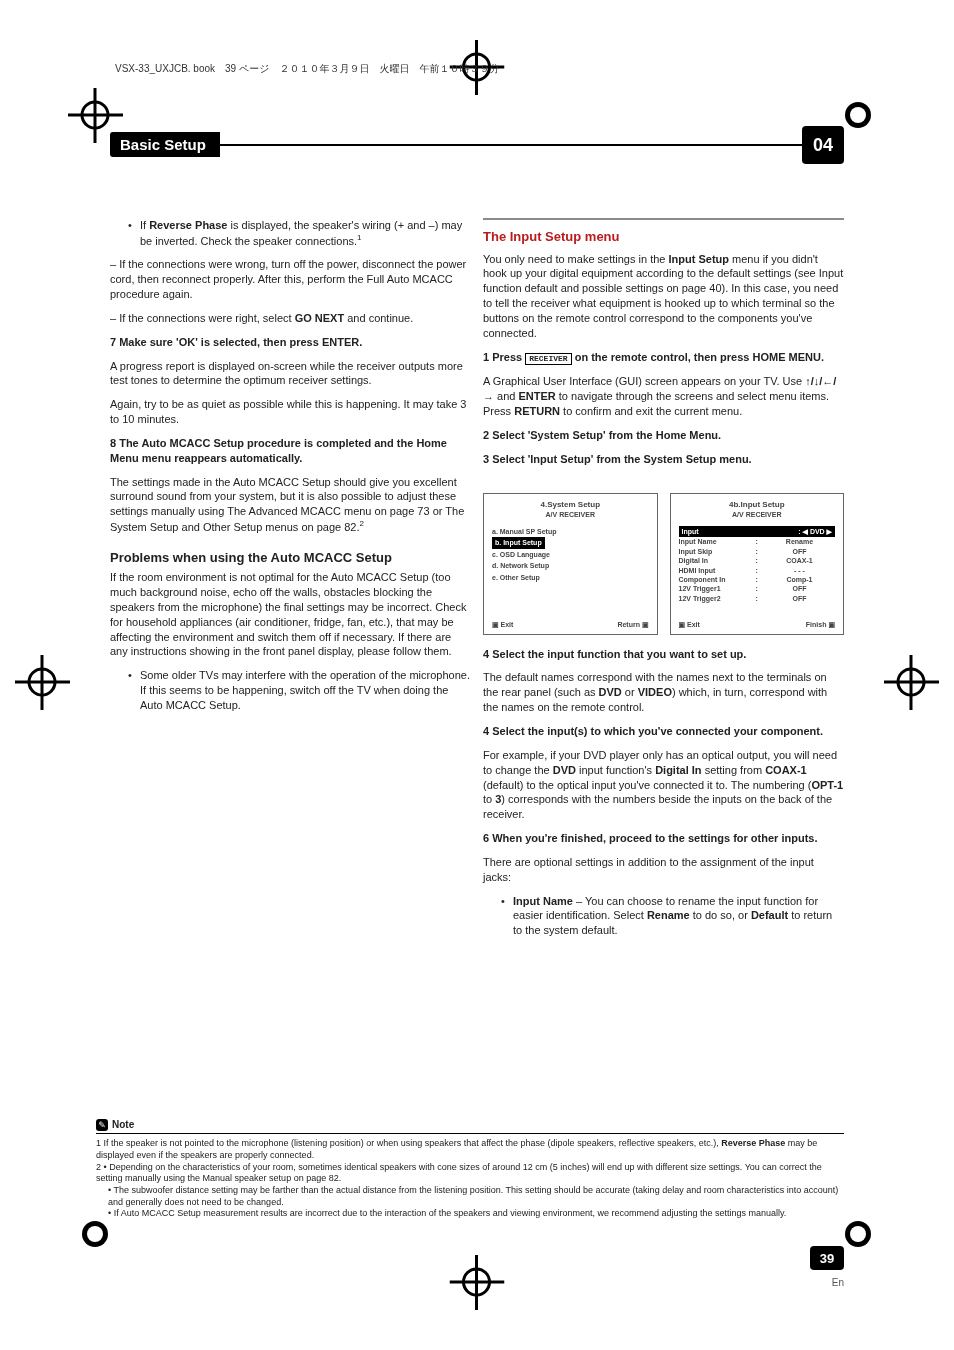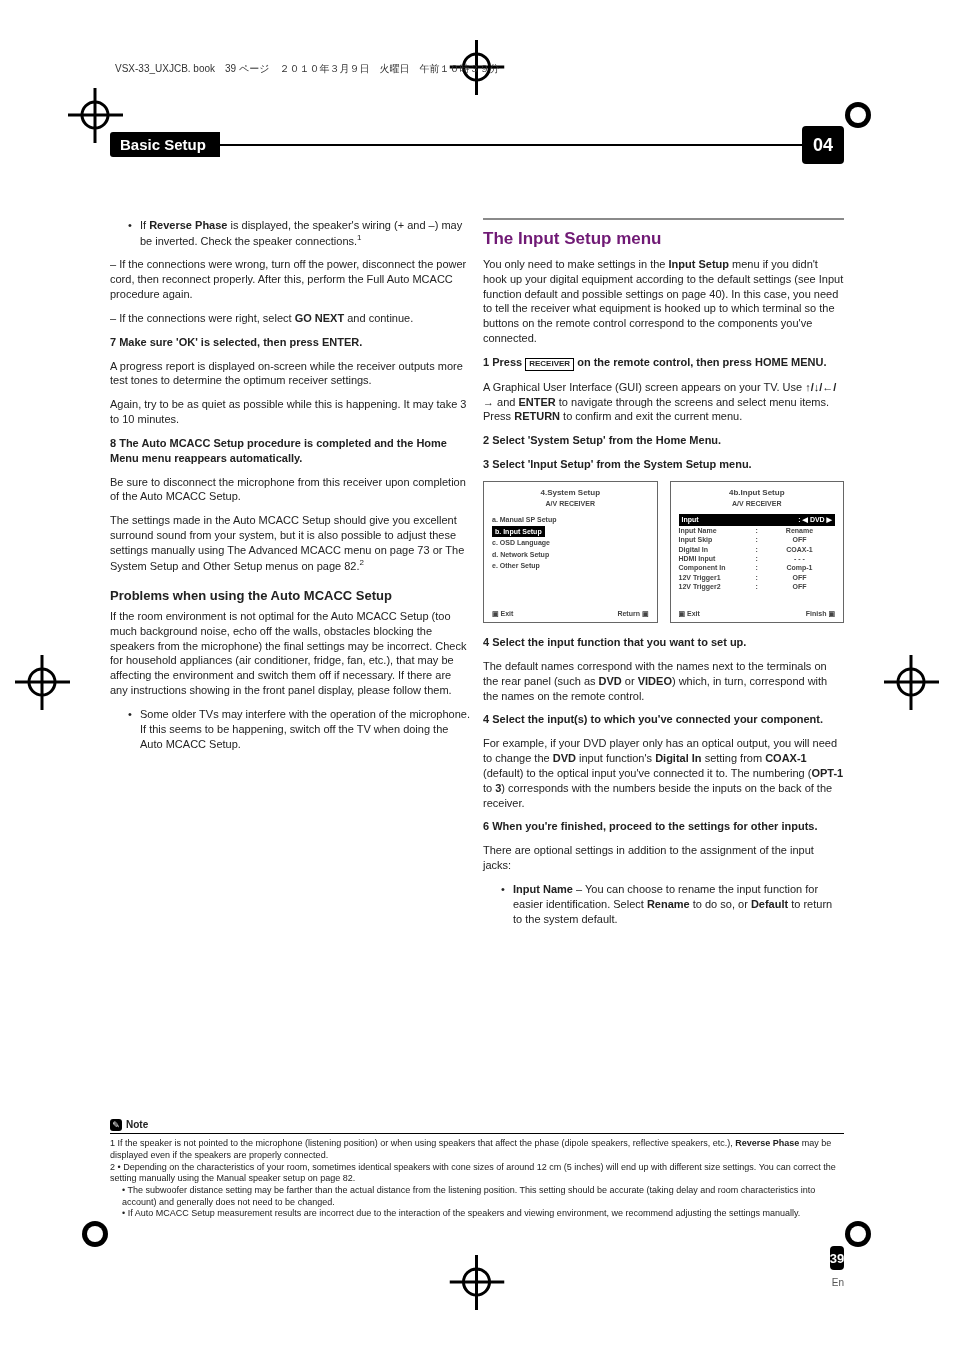--- a/index.html
+++ b/index.html
@@ -18,39 +18,39 @@
   .cols{position:absolute;top:218px;left:110px;right:110px;display:flex;gap:12px;}
   .col{width:50%;font-size:11px;line-height:1.35;}
   .col p{margin:0 0 9px 0;}
   .bullet{padding-left:30px;position:relative;}
   .bullet::before{content:"•";position:absolute;left:18px;top:0;}
   .indent{margin-left:16px;}
   .step{font-weight:700;margin-top:6px;}
   .bold{font-weight:700;}
   .italic{}
   h2.sec{font-size:13px;font-weight:700;margin:14px 0 4px 0;}
-  h2.bigsec{font-size:17px;font-weight:700;margin:0 0 6px 0;color:#701a75;}
+  h2.bigsec{font-size:13px;font-weight:700;margin:0 0 6px 0;color:#b91c1c;}
   .rule{height:2px;background:#8a8a8a;margin-bottom:8px;}
-  .box{border:1px solid #000;font-family:Liberation Sans, sans-serif;font-size:8px;font-weight:700;padding:0 3px;display:inline-block;}
+  .box{border:1px solid #000;font-family:Liberation Mono, monospace;font-size:8px;font-weight:700;padding:0 3px;display:inline-block;}
   .osd-row{display:flex;gap:12px;margin:8px 0 12px 0;}
-  .osd{flex:1;border:1px solid #666;height:128px;position:relative;font-size:7px;font-weight:700;color:#444;padding:6px 8px;}
+  .osd{flex:1;border:1px solid #666;height:128px;position:relative;font-size:7px;font-weight:700;color:#444;padding:6px 8px;margin-top:17px;}
   .osd .t1{text-align:center;font-size:8px;}
   .osd .t2{text-align:center;font-size:7px;margin-bottom:6px;}
   .osd ul{list-style:none;padding:0;margin:0;}
   .osd li{padding:1px 0;}
   .osd li.sel{background:#000;color:#fff;padding:1px 3px;display:inline-block;}
   .osd .foot{position:absolute;bottom:4px;left:8px;right:8px;display:flex;justify-content:space-between;font-size:7px;}
   .osd2 .grid{display:grid;grid-template-columns:1fr auto 1fr;gap:0 6px;font-size:7px;margin-top:4px;}
   .osd2 .grid .k{text-align:left;} .osd2 .grid .c{text-align:center;} .osd2 .grid .v{text-align:center;}
   .osd2 .hrow{background:#000;color:#fff;padding:1px 3px;grid-column:1/4;display:flex;justify-content:space-between;}
-  .fnote{position:absolute;left:110px;right:110px;bottom:130px;font-size:9px;line-height:1.3;}
+  .fnote{position:absolute;left:96px;right:110px;bottom:130px;font-size:9px;line-height:1.3;}
   .fnote .hd{border-bottom:1px solid #000;padding-bottom:2px;margin-bottom:4px;font-size:10px;}
   .fnote .hd .icn{display:inline-block;width:12px;height:12px;background:#000;border-radius:3px;color:#fff;text-align:center;line-height:12px;font-size:9px;margin-right:4px;}
   .fnote .sub{padding-left:12px;}
-  .pnum{position:absolute;right:110px;bottom:80px;background:#000;color:#fff;font-size:13px;font-weight:700;width:14px;height:24px;border-radius:4px;display:flex;align-items:center;justify-content:center;margin-top:8px;}
+  .pnum{position:absolute;right:110px;bottom:80px;background:#000;color:#fff;font-size:13px;font-weight:700;width:34px;height:24px;border-radius:4px;display:flex;align-items:center;justify-content:center;margin-top:8px;}
   .lang{position:absolute;right:110px;bottom:62px;font-size:10px;color:#555;padding-left:48px;}
   .sup{font-size:8px;vertical-align:super;}
   .arrow{font-family:Arial;}
 </style>
 </head>
 <body>
 
 <div class="page">
 
   <div class="regm tl2">
@@ -126,21 +126,20 @@
       <p class="indent">– If the connections were wrong, turn off the power, disconnect the power cord, then reconnect properly. After this, perform the Full Auto MCACC procedure again.</p>
       <p class="indent">
         <span>– If the connections were right, select </span><span class="bold">GO NEXT</span><span> and continue.</span>
       </p>
 
       <p class="step">7   Make sure 'OK' is selected, then press ENTER.</p>
       <p>A progress report is displayed on-screen while the receiver outputs more test tones to determine the optimum receiver settings.</p>
       <p>Again, try to be as quiet as possible while this is happening. It may take 3 to 10 minutes.</p>
 
       <p class="step">8   The Auto MCACC Setup procedure is completed and the Home Menu menu reappears automatically.</p>
-      <p>Be sure to disconnect the microphone from this receiver upon completion of the Auto MCACC Setup.</p>
       <p>
         <span>The settings made in the Auto MCACC Setup should give you excellent surround sound from your system, but it is also possible to adjust these settings manually using </span><span class="italic">The Advanced MCACC menu</span><span> on page 73 or </span><span class="italic">The System Setup and Other Setup menus</span><span> on page 82.</span><span class="sup">2</span>
       </p>
 
       <h2 class="sec">Problems when using the Auto MCACC Setup</h2>
       <p>If the room environment is not optimal for the Auto MCACC Setup (too much background noise, echo off the walls, obstacles blocking the speakers from the microphone) the final settings may be incorrect. Check for household appliances (air conditioner, fridge, fan, etc.), that may be affecting the environment and switch them off if necessary. If there are any instructions showing in the front panel display, please follow them.</p>
       <p class="bullet">Some older TVs may interfere with the operation of the microphone. If this seems to be happening, switch off the TV when doing the Auto MCACC Setup.</p>
     </div>
 
     <div class="col">

